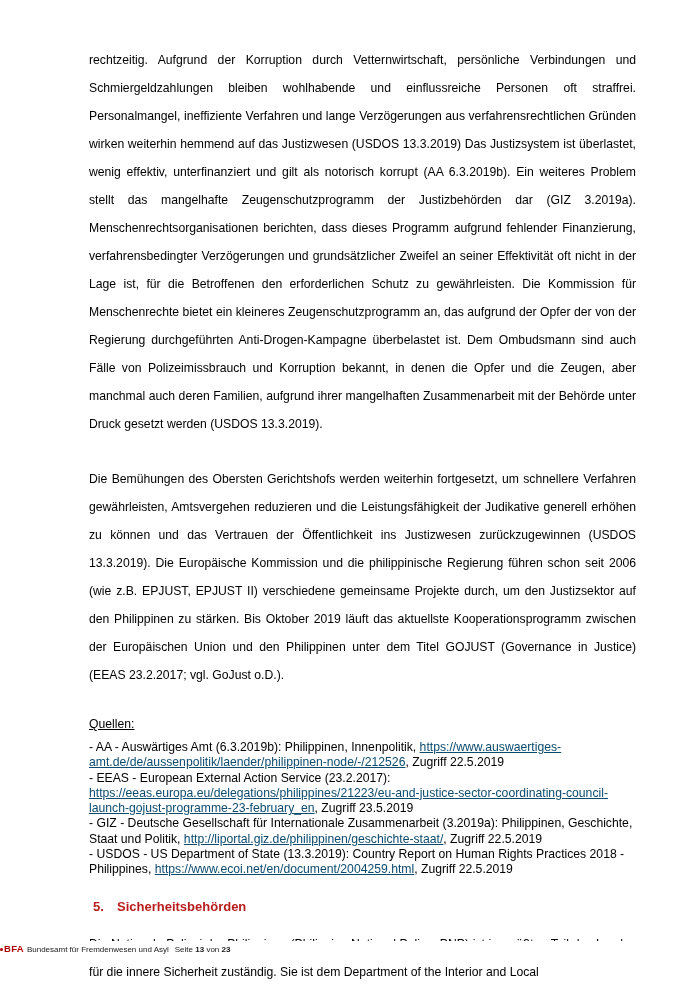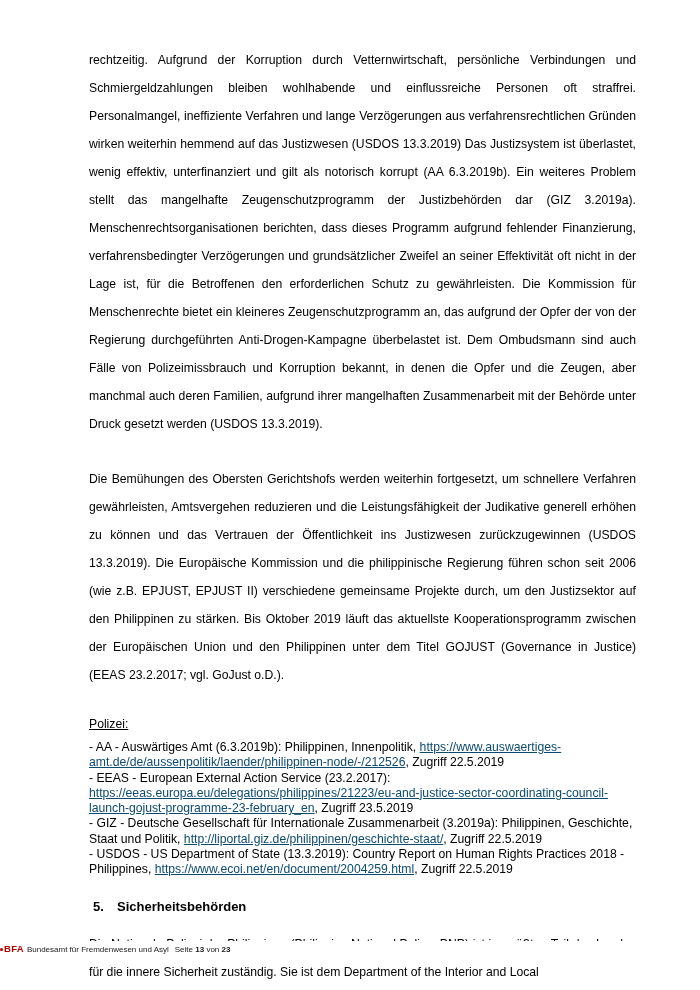--- a/index.html
+++ b/index.html
@@ -30,21 +30,21 @@
   a.source-link {
     color: #0c4a6e;
     text-decoration: underline;
     overflow-wrap: break-word;
     cursor: pointer;
   }
 
   .section-heading {
     font-size: 13px;
     font-weight: bold;
-    color: #000000;
+    color: #b91c1c;
     margin: 21px 0 16px 4px;
   }
   .section-number { display: inline-block; min-width: 24px; }
 
   .footer {
     position: absolute;
     left: 0;
     right: 0;
     bottom: 34px;
     font-size: 8px;
@@ -69,21 +69,21 @@
 </head>
 <body>
 
 <div class="page">
   <div class="content">
 
     <p class="body-text">rechtzeitig. Aufgrund der Korruption durch Vetternwirtschaft, persönliche Verbindungen und Schmiergeldzahlungen bleiben wohlhabende und einflussreiche Personen oft straffrei. Personalmangel, ineffiziente Verfahren und lange Verzögerungen aus verfahrensrechtlichen Gründen wirken weiterhin hemmend auf das Justizwesen (USDOS 13.3.2019) Das Justizsystem ist überlastet, wenig effektiv, unterfinanziert und gilt als notorisch korrupt (AA 6.3.2019b). Ein weiteres Problem stellt das mangelhafte Zeugenschutzprogramm der Justizbehörden dar (GIZ 3.2019a). Menschenrechtsorganisationen berichten, dass dieses Programm aufgrund fehlender Finanzierung, verfahrensbedingter Verzögerungen und grundsätzlicher Zweifel an seiner Effektivität oft nicht in der Lage ist, für die Betroffenen den erforderlichen Schutz zu gewährleisten. Die Kommission für Menschenrechte bietet ein kleineres Zeugenschutzprogramm an, das aufgrund der Opfer der von der Regierung durchgeführten Anti-Drogen-Kampagne überbelastet ist. Dem Ombudsmann sind auch Fälle von Polizeimissbrauch und Korruption bekannt, in denen die Opfer und die Zeugen, aber manchmal auch deren Familien, aufgrund ihrer mangelhaften Zusammenarbeit mit der Behörde unter Druck gesetzt werden (USDOS 13.3.2019).</p>
 
     <p class="body-text">Die Bemühungen des Obersten Gerichtshofs werden weiterhin fortgesetzt, um schnellere Verfahren gewährleisten, Amtsvergehen reduzieren und die Leistungsfähigkeit der Judikative generell erhöhen zu können und das Vertrauen der Öffentlichkeit ins Justizwesen zurückzugewinnen (USDOS 13.3.2019). Die Europäische Kommission und die philippinische Regierung führen schon seit 2006 (wie z.B. EPJUST, EPJUST II) verschiedene gemeinsame Projekte durch, um den Justizsektor auf den Philippinen zu stärken. Bis Oktober 2019 läuft das aktuellste Kooperationsprogramm zwischen der Europäischen Union und den Philippinen unter dem Titel GOJUST (Governance in Justice) (EEAS 23.2.2017; vgl. GoJust o.D.).</p>
 
-    <p class="sources-label"><span class="u">Polizei:</span></p>
+    <p class="sources-label"><span class="u">Quellen:</span></p>
 
     <div class="sources-list">
         <div class="source-item"><span>- AA - Auswärtiges Amt (6.3.2019b): Philippinen, Innenpolitik, </span><a href="#" class="source-link">https://www.auswaertiges-amt.de/de/aussenpolitik/laender/philippinen-node/-/212526</a><span>, Zugriff 22.5.2019</span></div>
         <div class="source-item"><span>- EEAS - European External Action Service (23.2.2017): </span><a href="#" class="source-link">https://eeas.europa.eu/delegations/philippines/21223/eu-and-justice-sector-coordinating-council-launch-gojust-programme-23-february_en</a><span>, Zugriff 23.5.2019</span></div>
         <div class="source-item"><span>- GIZ - Deutsche Gesellschaft für Internationale Zusammenarbeit (3.2019a): Philippinen, Geschichte, Staat und Politik, </span><a href="#" class="source-link">http://liportal.giz.de/philippinen/geschichte-staat/</a><span>, Zugriff 22.5.2019</span></div>
         <div class="source-item"><span>- USDOS - US Department of State (13.3.2019): Country Report on Human Rights Practices 2018 - Philippines, </span><a href="#" class="source-link">https://www.ecoi.net/en/document/2004259.html</a><span>, Zugriff 22.5.2019</span></div>
       </div>
 
     <h2 class="section-heading"><span class="section-number">5.</span><span class="section-title">Sicherheitsbehörden</span></h2>
 

